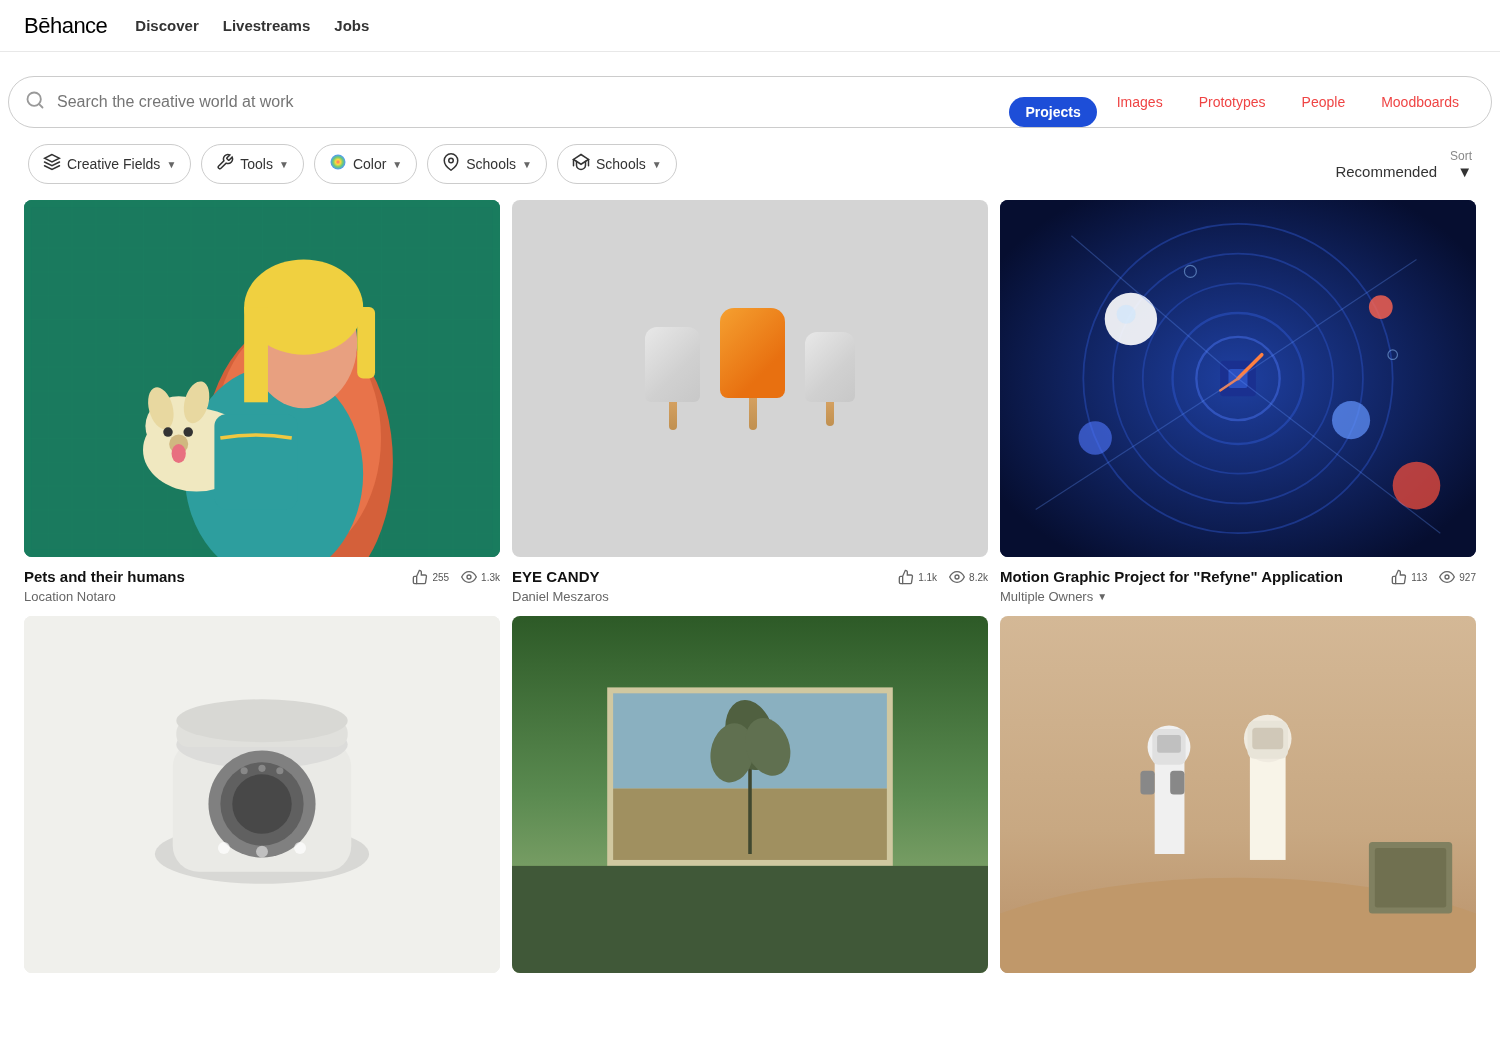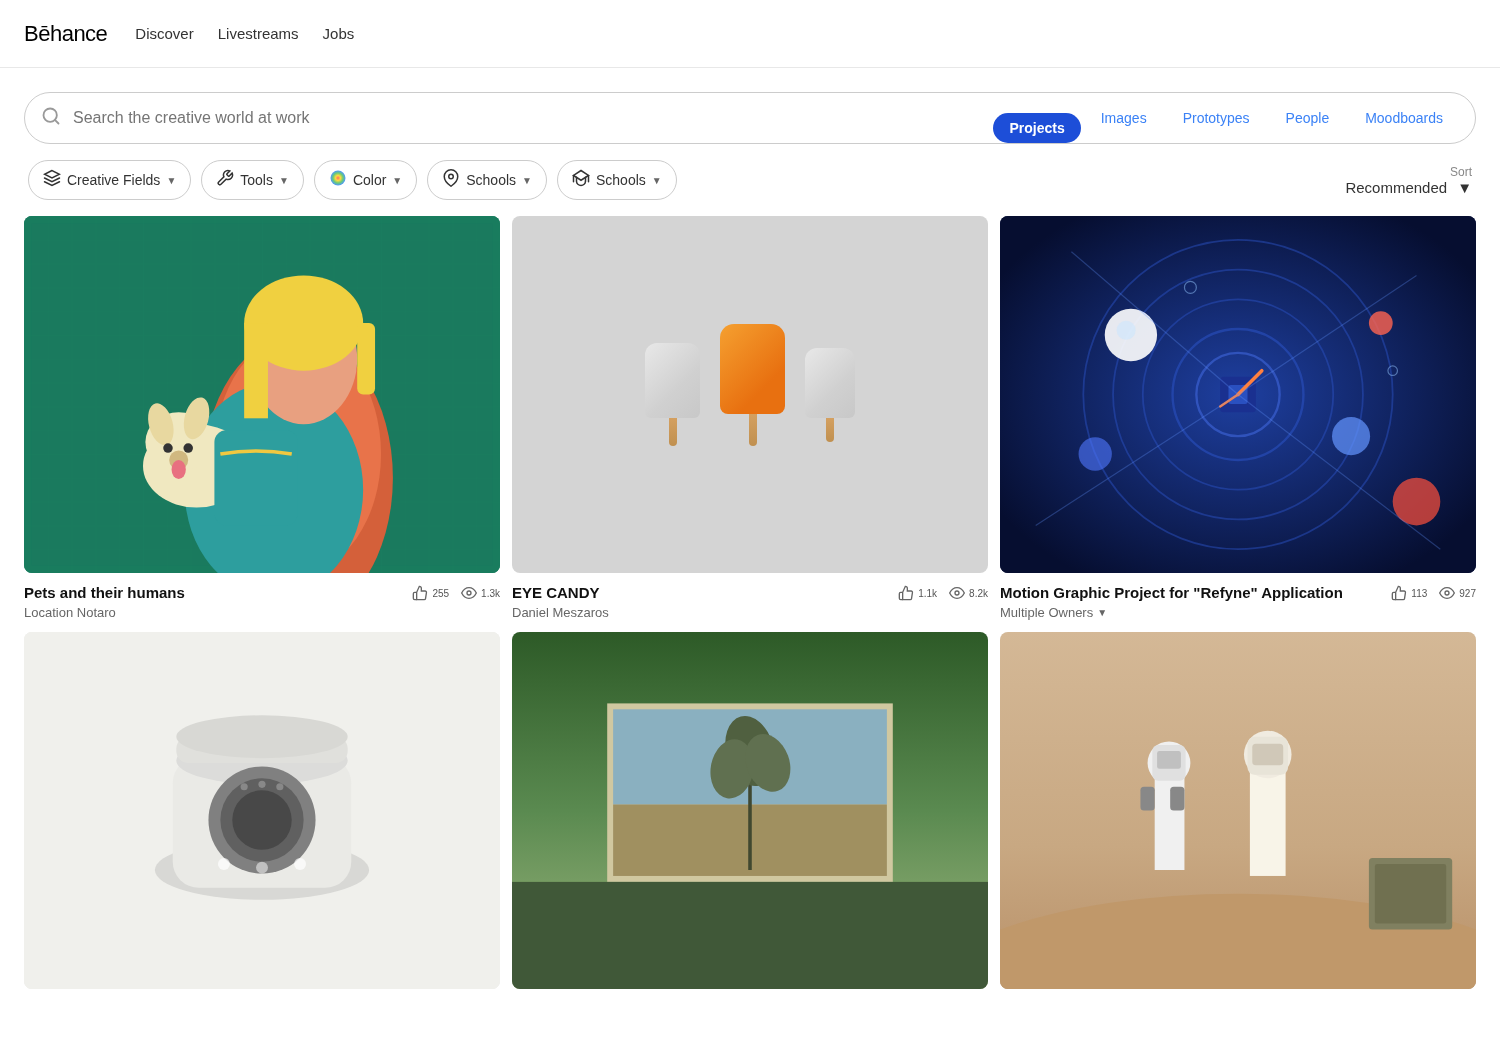--- a/index.html
+++ b/index.html
@@ -1,76 +1,76 @@
 <!DOCTYPE html>
 <html><head>
   <meta charset="utf-8">
   <style>
     * { box-sizing: border-box; margin: 0; padding: 0; }
     body { font-family: -apple-system, BlinkMacSystemFont, 'Segoe UI', sans-serif; background: #fff; color: #333; }
 
     
     .navbar {
-      display: flex; align-items: center; padding: 0 24px; height: 68px;
+      display: flex; align-items: center; padding: 0 24px; height: 52px;
       border-bottom: 1px solid #e8e8e8;
     }
     .navbar-logo {
       font-size: 22px; font-weight: 700; letter-spacing: -0.5px; margin-right: 28px; color: #000;
     }
     .navbar-logo span { font-weight: 400; }
     .nav-links { display: flex; gap: 24px; }
-    .nav-link { font-size: 15px; color: #333; cursor: pointer; text-decoration: none; }
+    .nav-link { font-size: 15px; color: #333; cursor: pointer; text-decoration: none; font-weight: bold; }
     .navbar-right { margin-left: auto; display: flex; align-items: center; gap: 12px; }
     .btn-login {
       padding: 8px 18px; border: 1.5px solid #ccc; border-radius: 20px;
       background: #fff; font-size: 14px; cursor: pointer; color: #333;
     }
     .btn-signup {
       padding: 8px 18px; border: none; border-radius: 20px;
       background: #0057ff; color: #fff; font-size: 14px; cursor: pointer; font-weight: 600;
     }
     .adobe-logo { display: flex; align-items: center; gap: 6px; font-size: 14px; color: #333; margin-left: 8px; }
     .adobe-icon { color: #fa0f00; font-size: 18px; font-weight: 700; }
 
     
-    .search-section { padding: 24px 24px 0; }
+    .search-section { padding: 24px 8px 0; }
     .search-bar-wrapper {
       display: flex; align-items: center;
       border: 1.5px solid #ccc; border-radius: 40px;
       padding: 0 16px; height: 52px; background: #fff;
       gap: 12px;
     }
     .search-icon-svg { color: #999; font-size: 20px; flex-shrink: 0; }
     .search-input {
       flex: 1; border: none; outline: none; font-size: 16px; color: #555;
       background: transparent;
     }
     .search-tabs { display: flex; align-items: center; gap: 4px; margin-left: 12px; }
     .search-tab {
       padding: 7px 16px; border-radius: 20px; font-size: 14px; cursor: pointer;
-      border: none; background: transparent; color: #3b82f6;
+      border: none; background: transparent; color: #ef4444;
     }
     .search-tab.active { background: #1d4ed8; color: #fff; font-weight: 600; margin-top: 20px; }
 
     
     .filters-row {
       display: flex; align-items: center; padding: 16px 28px; gap: 10px;
     }
     .filter-btn {
       display: flex; align-items: center; gap: 6px;
       padding: 8px 14px; border: 1.5px solid #ccc; border-radius: 20px;
       background: #fff; font-size: 14px; cursor: pointer; color: #333;
       white-space: nowrap;
     }
     .filter-icon { font-size: 16px; }
     .filter-chevron { font-size: 10px; color: #666; }
     .sort-group { margin-left: auto; text-align: right; }
     .sort-label { font-size: 12px; color: #888; display: block; }
     .sort-value {
-      font-size: 15px; color: #333; cursor: pointer; display: flex; align-items: flex-end; gap: 10px;
+      font-size: 15px; color: #333; cursor: pointer; display: flex; align-items: flex-end; gap: 20px;
       background: none; border: none; font-family: inherit; font-weight: 500;
     }
 
     
     .projects-grid {
       display: grid; grid-template-columns: repeat(3, 1fr);
       gap: 12px; padding: 0 24px 24px;
     }
     .project-card { cursor: pointer; }
     .project-thumb {

